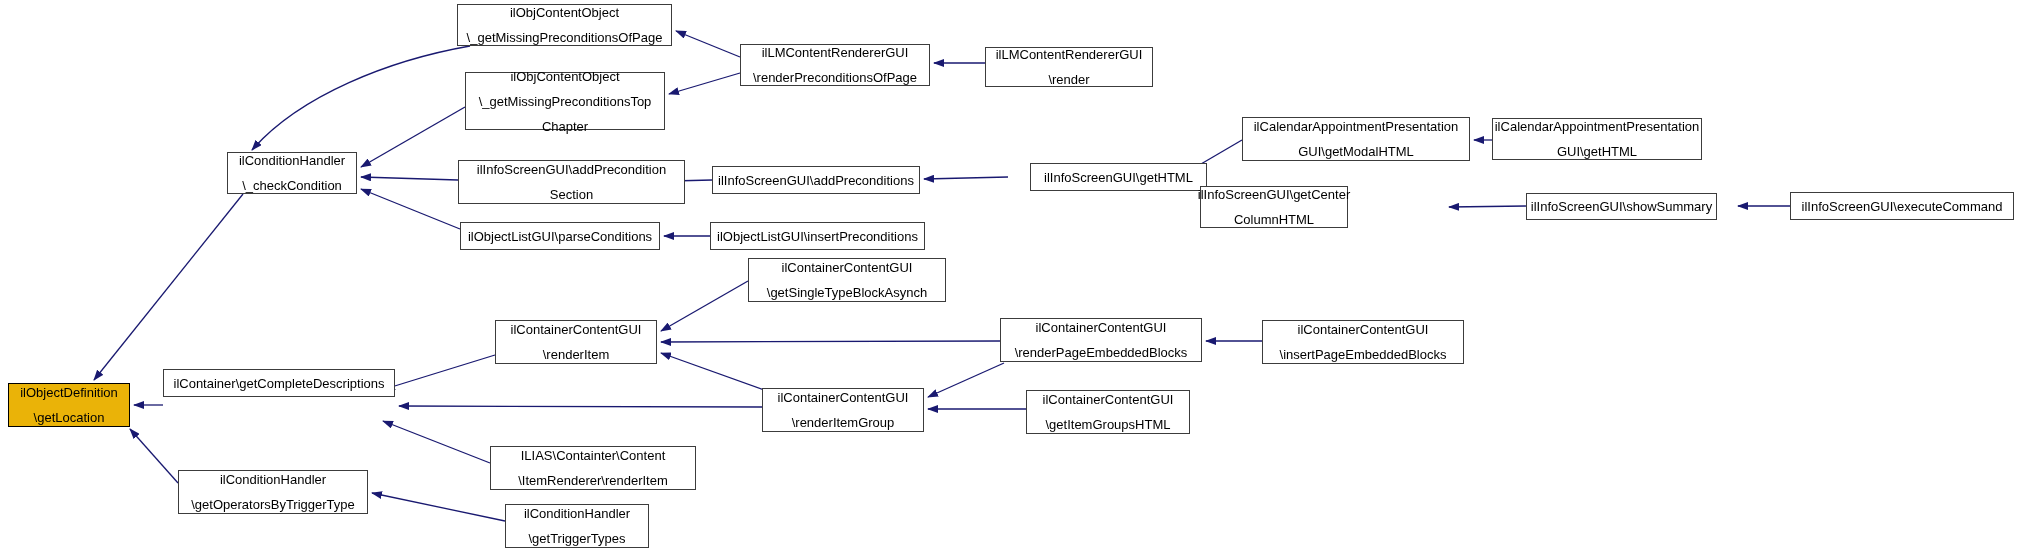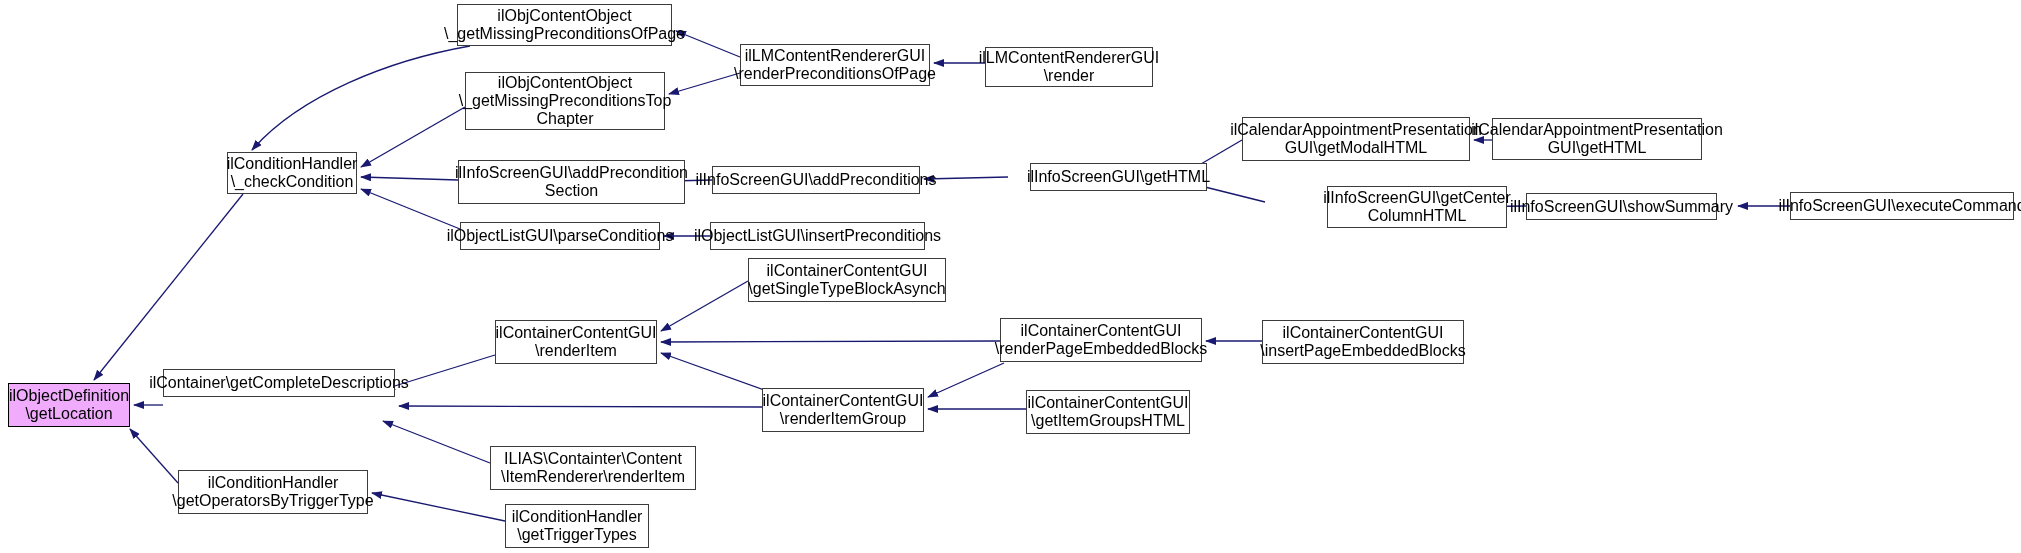--- a/index.html
+++ b/index.html
@@ -19,31 +19,31 @@
     position: absolute;
     left: 0;
     top: 0;
   }
   .node {
     position: absolute;
     box-sizing: border-box;
     border: 1.3px solid #3c3c3c;
     background: #ffffff;
     color: #000000;
-    font-size: 16px;
-    line-height: 18px;
+    font-size: 13px;
+    line-height: 25px;
     text-align: center;
     display: flex;
     align-items: center;
     justify-content: center;
     white-space: pre-line;
     cursor: pointer;
   }
   .node.highlighted {
-    background: #f0abfc;
+    background: #eab308;
     border-color: #000000;
   }
 </style>
 </head>
 <body>
 
 <div class="graph-canvas">
   <svg class="edges" width="2021" height="553">
     <defs>
       <marker id="arrow" markerWidth="11" markerHeight="8" refX="10" refY="4" orient="auto" markerUnits="userSpaceOnUse">
@@ -98,21 +98,21 @@
 \renderPreconditionsOfPage</div>
       <div class="node" style="left: 985px; top: 47px; width: 168px; height: 40px;">ilLMContentRendererGUI
 \render</div>
       <div class="node" style="left: 712px; top: 166px; width: 208px; height: 28px;">ilInfoScreenGUI\addPreconditions</div>
       <div class="node" style="left: 710px; top: 222px; width: 215px; height: 28px;">ilObjectListGUI\insertPreconditions</div>
       <div class="node" style="left: 1008px; top: 163px; width: 177px; height: 28px; margin-left: 22px;">ilInfoScreenGUI\getHTML</div>
       <div class="node" style="left: 1242px; top: 117px; width: 228px; height: 44px;">ilCalendarAppointmentPresentation
 GUI\getModalHTML</div>
       <div class="node" style="left: 1492px; top: 118px; width: 210px; height: 42px;">ilCalendarAppointmentPresentation
 GUI\getHTML</div>
-      <div class="node" style="left: 1327px; top: 186px; width: 180px; height: 42px;">ilInfoScreenGUI\getCenter
+      <div class="node" style="left: 1200px; top: 186px; width: 148px; height: 42px;">ilInfoScreenGUI\getCenter
 ColumnHTML</div>
       <div class="node" style="left: 1526px; top: 193px; width: 191px; height: 27px;">ilInfoScreenGUI\showSummary</div>
       <div class="node" style="left: 1790px; top: 192px; width: 224px; height: 28px;">ilInfoScreenGUI\executeCommand</div>
       <div class="node" style="left: 495px; top: 320px; width: 162px; height: 44px;">ilContainerContentGUI
 \renderItem</div>
       <div class="node" style="left: 748px; top: 258px; width: 198px; height: 44px;">ilContainerContentGUI
 \getSingleTypeBlockAsynch</div>
       <div class="node" style="left: 1000px; top: 318px; width: 202px; height: 44px;">ilContainerContentGUI
 \renderPageEmbeddedBlocks</div>
       <div class="node" style="left: 1262px; top: 320px; width: 202px; height: 44px;">ilContainerContentGUI

